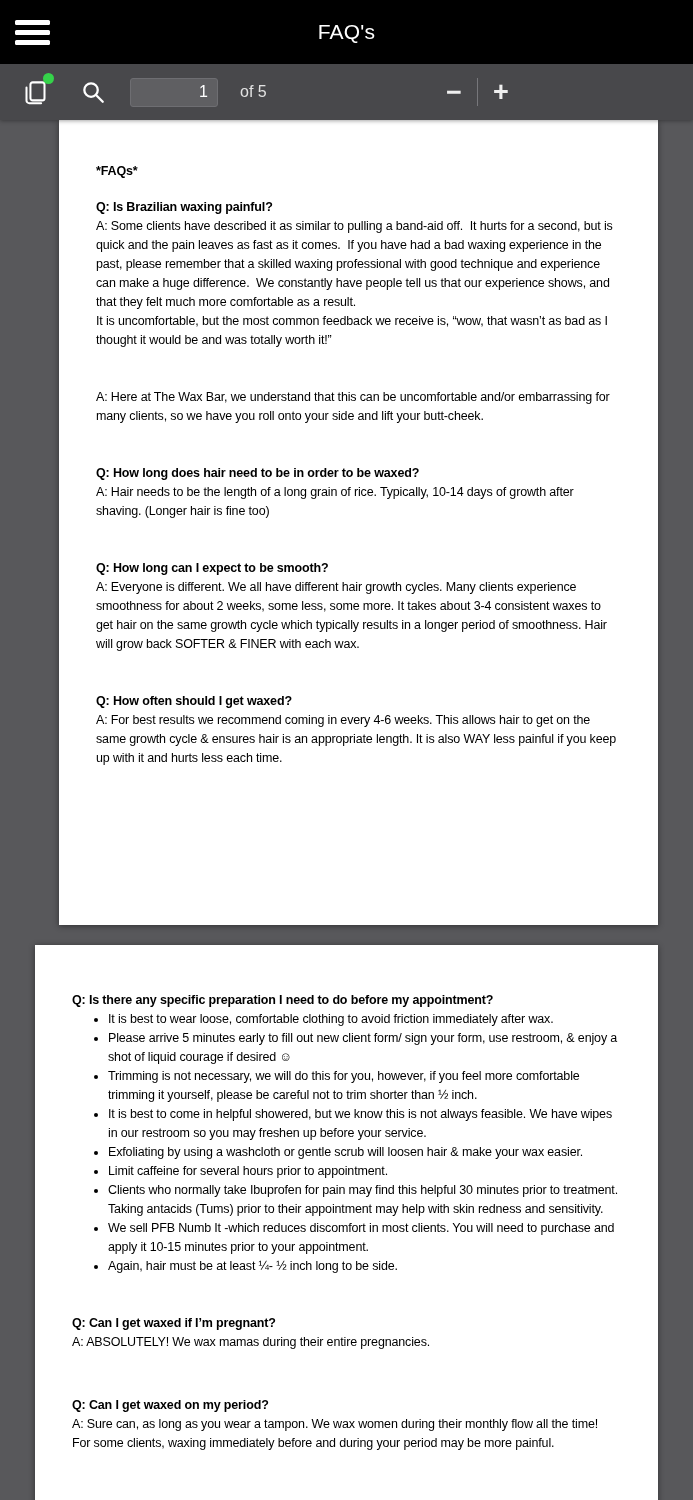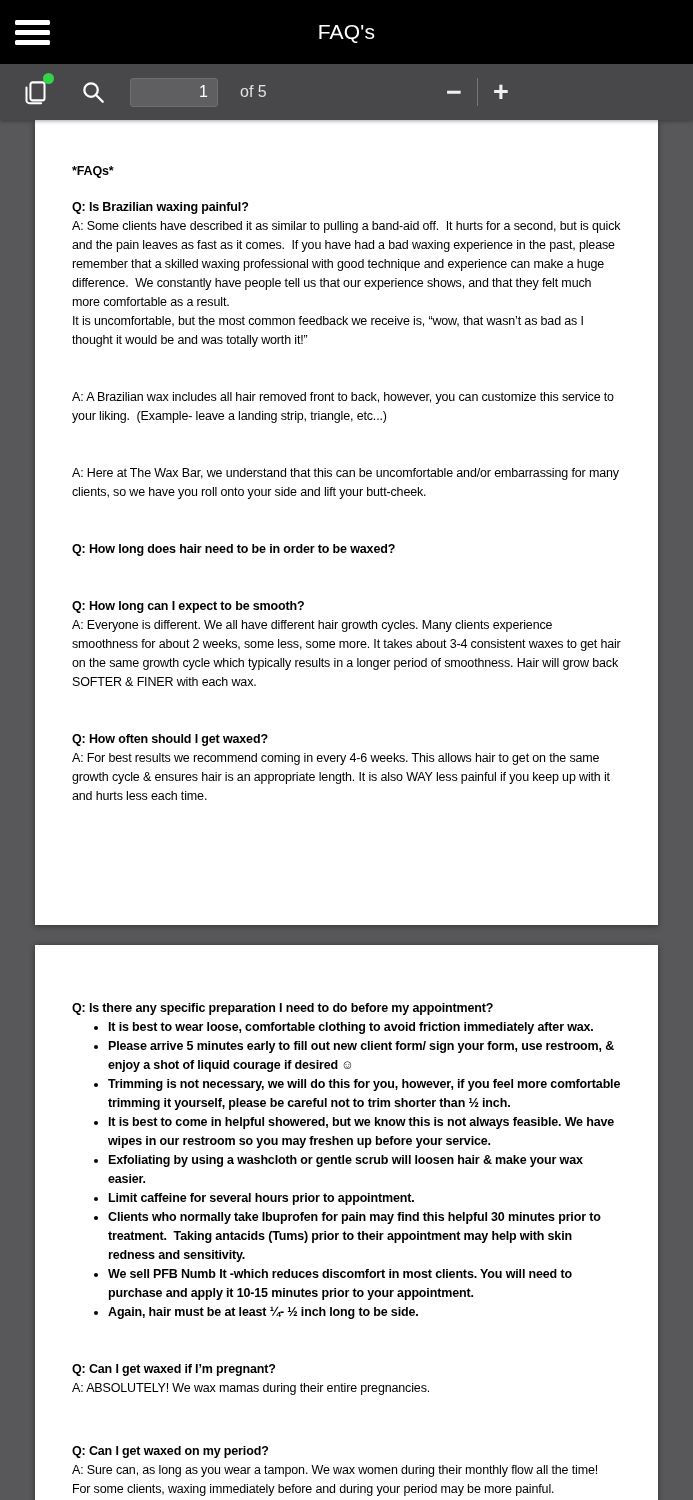--- a/index.html
+++ b/index.html
@@ -25,30 +25,30 @@
   .page-input { width:88px; height:29px; background:#5f5f62; border:1px solid #6e6e72; border-radius:3px; color:#fff; font-size:16px; text-align:right; padding-right:9px; outline:none; font-family:inherit; }
   .page-count { color:#e2e2e2; font-size:16px; margin-left:22px; }
   .zoom-group { position:absolute; left:436px; top:0; height:56px; display:flex; align-items:center; }
   .zoom-btn { background:none; border:none; color:#efefef; font-size:27px; font-weight:bold; width:36px; height:56px; display:flex; align-items:center; justify-content:center; cursor:pointer; font-family:inherit; line-height:1; }
   .zoom-divider { width:1px; height:28px; background:#77777b; margin:0 5px; }
 
   
   .viewer { position:absolute; top:120px; left:0; right:0; bottom:0; padding:0 35px; overflow:hidden; }
   .page { background:#fff; box-shadow:0 1px 6px rgba(0,0,0,0.45); }
   .doc { color:#000; font-size:12.5px; line-height:19px; letter-spacing:-0.15px; }
-  .page-1 { height:805px; padding:42px 37px 0 37px; margin-bottom:20px; overflow:hidden; }
+  .page-1 { height:805px; padding:42px 37px 0 37px; margin-bottom:20px; overflow:hidden;margin-left:24px; }
   .page-2 { height:1200px; padding:42px 37px 0 37px; }
   .doc p { white-space:pre-wrap; }
   .q { font-weight:bold; }
   .faq-block { margin-top:38px; }
   .faq-block.tight { margin-top:17px; }
-  .faq-block.first { margin-top:12px; }
+  .faq-block.first { margin-top:4px; }
   .faq-block.wide-gap { margin-top:44px; }
   .bullets { margin:0; padding-left:36px; list-style:disc; }
-  .bullets li { white-space:pre-wrap;font-weight:bold; }
+  .bullets li { white-space:pre-wrap; }
 </style>
 </head>
 <body>
 
 <div class="screen">
 
   <div class="appbar">
     <div class="menu-btn">
       <span class="bar"></span>
       <span class="bar"></span>
@@ -89,29 +89,29 @@
     <div class="page page-1 doc">
       <p class="q">*FAQs*</p>
 
       <div class="faq-block tight">
         <p class="q">Q: Is Brazilian waxing painful?</p>
         <p class="a">A: Some clients have described it as similar to pulling a band-aid off.  It hurts for a second, but is quick and the pain leaves as fast as it comes.  If you have had a bad waxing experience in the past, please remember that a skilled waxing professional with good technique and experience can make a huge difference.  We constantly have people tell us that our experience shows, and that they felt much more comfortable as a result.</p>
         <p class="a">It is uncomfortable, but the most common feedback we receive is, “wow, that wasn’t as bad as I thought it would be and was totally worth it!”</p>
       </div>
 
       <div class="faq-block">
-        <p class="a">A: A Brazilian wax includes all hair removed front to back, however, you can customize this service to your liking.  (Example- leave a landing strip, triangle, etc...)</p>
       </div>
 
       <div class="faq-block">
         <p class="a">A: Here at The Wax Bar, we understand that this can be uncomfortable and/or embarrassing for many clients, so we have you roll onto your side and lift your butt-cheek.</p>
       </div>
 
       <div class="faq-block">
         <p class="q">Q: How long does hair need to be in order to be waxed?</p>
+        <p class="a">A: Hair needs to be the length of a long grain of rice. Typically, 10-14 days of growth after shaving. (Longer hair is fine too)</p>
       </div>
 
       <div class="faq-block">
         <p class="q">Q: How long can I expect to be smooth?</p>
         <p class="a">A: Everyone is different. We all have different hair growth cycles. Many clients experience smoothness for about 2 weeks, some less, some more. It takes about 3-4 consistent waxes to get hair on the same growth cycle which typically results in a longer period of smoothness. Hair will grow back SOFTER &amp; FINER with each wax.</p>
       </div>
 
       <div class="faq-block">
         <p class="q">Q: How often should I get waxed?</p>
         <p class="a">A: For best results we recommend coming in every 4-6 weeks. This allows hair to get on the same growth cycle &amp; ensures hair is an appropriate length. It is also WAY less painful if you keep up with it and hurts less each time.</p>

